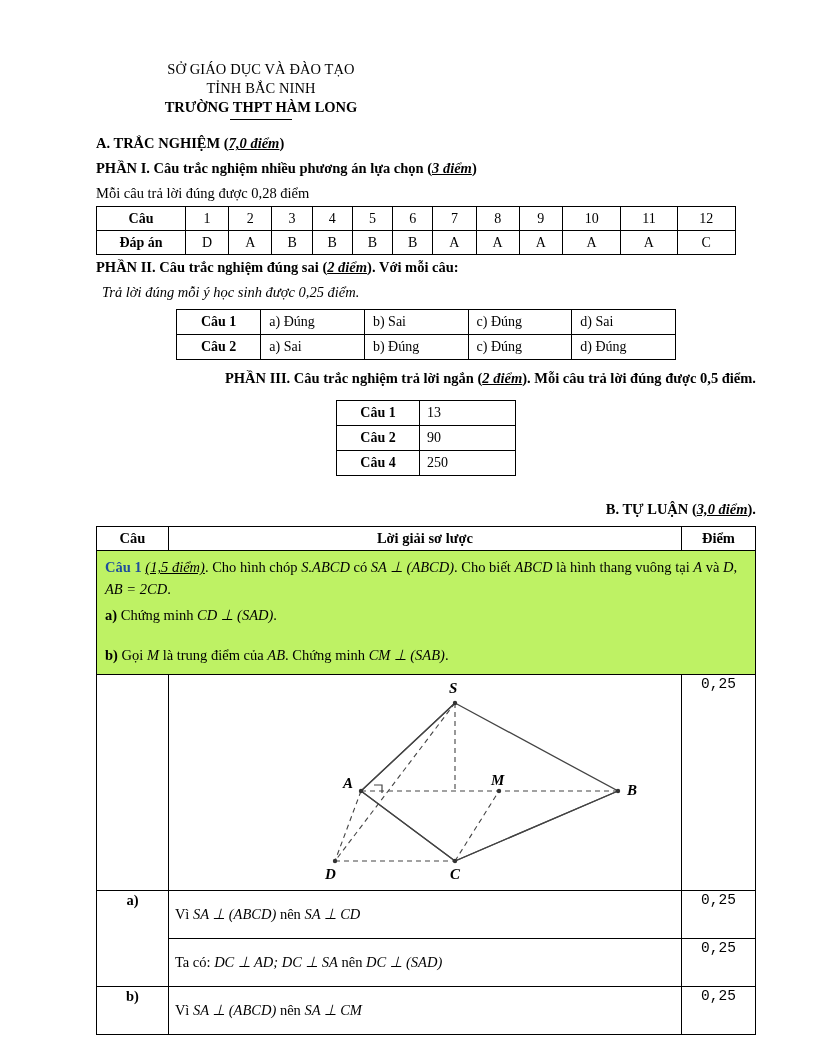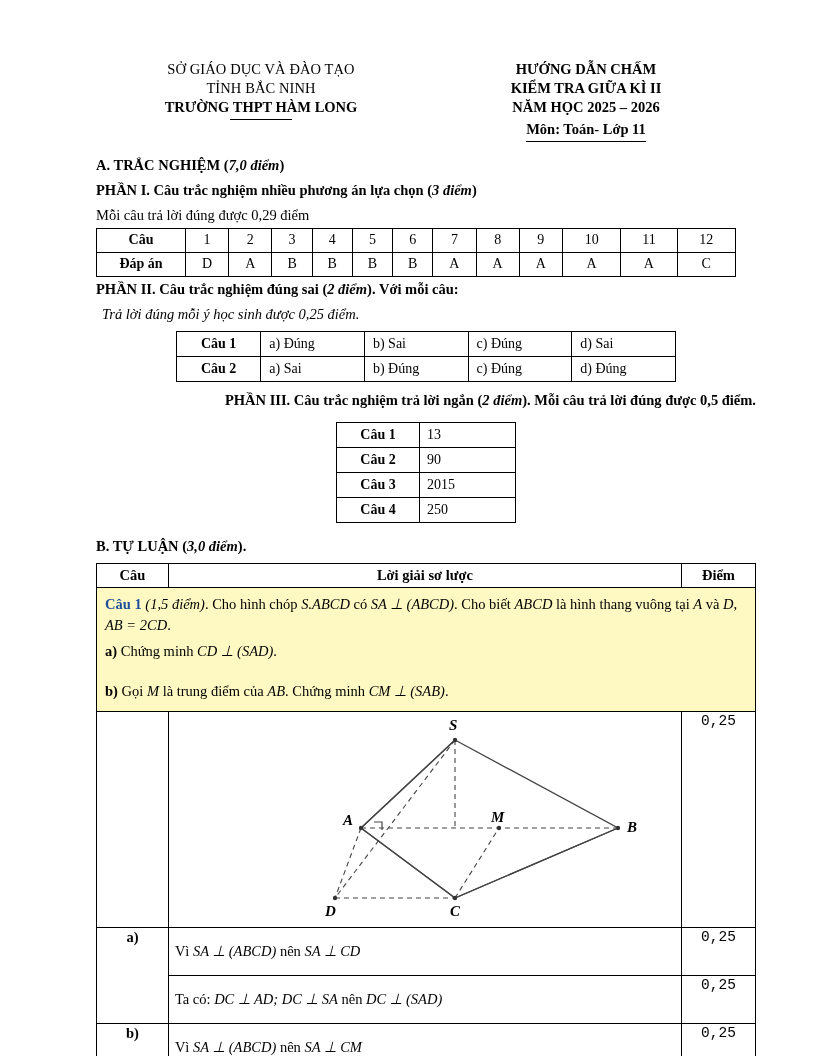--- a/index.html
+++ b/index.html
@@ -61,26 +61,26 @@
     border-bottom: 1.2px solid #000;
     margin: 2px auto 0 auto;
   }
 
   
   .sec-title {
     font-weight: bold;
     font-size: 14.5px;
     margin: 0 0 8px 0;
   }
-  .italic { font-style: italic; }
+  .italic { font-style: italic; text-decoration: underline; }
   .line {
     font-size: 14.5px;
     margin: 0 0 4px 0;
   }
-  .mt10 { margin-top: 10px; }
+  .mt10 { margin-top: 20px; text-align: right; }
   .mt6 { margin-top: 6px; text-align: right; }
 
   
   table {
     border-collapse: collapse;
   }
   .tbl td, .tbl th {
     border: 1px solid #000;
     text-align: center;
     font-size: 14px;
@@ -157,21 +157,21 @@
     vertical-align: top;
   }
   .essay-head td {
     text-align: center;
     font-weight: bold;
     padding: 3px 0;
   }
   .col-cau { width: 72px; }
   .col-diem { width: 74px; }
   .hl-row td {
-    background: #fef9c3;
+    background: #bef264;
     padding: 6px 8px 8px 8px;
     line-height: 1.5;
   }
   .blue {
     color: #1f4e9c;
     font-weight: bold;
   }
   .m { font-style: italic; font-family: "Liberation Serif", serif; }
   .diem-cell {
     text-align: center;
@@ -200,38 +200,30 @@
 <div class="page">
   <div class="content">
 
     <div class="header">
       <div class="header-left">
         <div class="hl1">SỞ GIÁO DỤC VÀ ĐÀO TẠO</div>
         <div class="hl1">TỈNH BẮC NINH</div>
         <div class="bold">TRƯỜNG THPT HÀM LONG</div>
         <div class="rule-center"></div>
       </div>
-      <div class="header-right">
-        <div class="bold">HƯỚNG DẪN CHẤM</div>
-        <div class="bold">KIỂM TRA GIỮA KÌ II</div>
-        <div class="bold">NĂM HỌC 2025 – 2026</div>
-        <div style="margin-top:3px;">
-          <span class="bold underline-short">Môn: Toán- Lớp 11</span>
-        </div>
-      </div>
     </div>
 
     <div class="sec-title">
       <span>A. TRẮC NGHIỆM (</span><span class="italic">7,0 điểm</span><span>)</span>
     </div>
 
     <div class="sec-title">
       <span>PHẦN I. Câu trắc nghiệm nhiều phương án lựa chọn (</span><span class="italic">3 điểm</span><span>)</span>
     </div>
-    <div class="line">Mỗi câu trả lời đúng được 0,29 điểm</div>
+    <div class="line">Mỗi câu trả lời đúng được 0,28 điểm</div>
 
     <table class="tbl part1-table">
       <tbody>
           <tr>
         <td class="lbl">Câu</td>
         <td>1</td>
         <td>2</td>
         <td>3</td>
         <td>4</td>
         <td>5</td>
@@ -296,24 +288,20 @@
         <tbody>
             <tr>
           <td class="cau">Câu 1</td>
           <td class="val">13</td>
         </tr>
         <tr>
           <td class="cau">Câu 2</td>
           <td class="val">90</td>
         </tr>
         <tr>
-          <td class="cau">Câu 3</td>
-          <td class="val">2015</td>
-        </tr>
-        <tr>
           <td class="cau">Câu 4</td>
           <td class="val">250</td>
         </tr>
       </tbody>
         </table>
     </div>
 
     <div class="sec-title mt10">
       <span>B. TỰ LUẬN (</span><span class="italic">3,0 điểm</span><span>).</span>
     </div>

